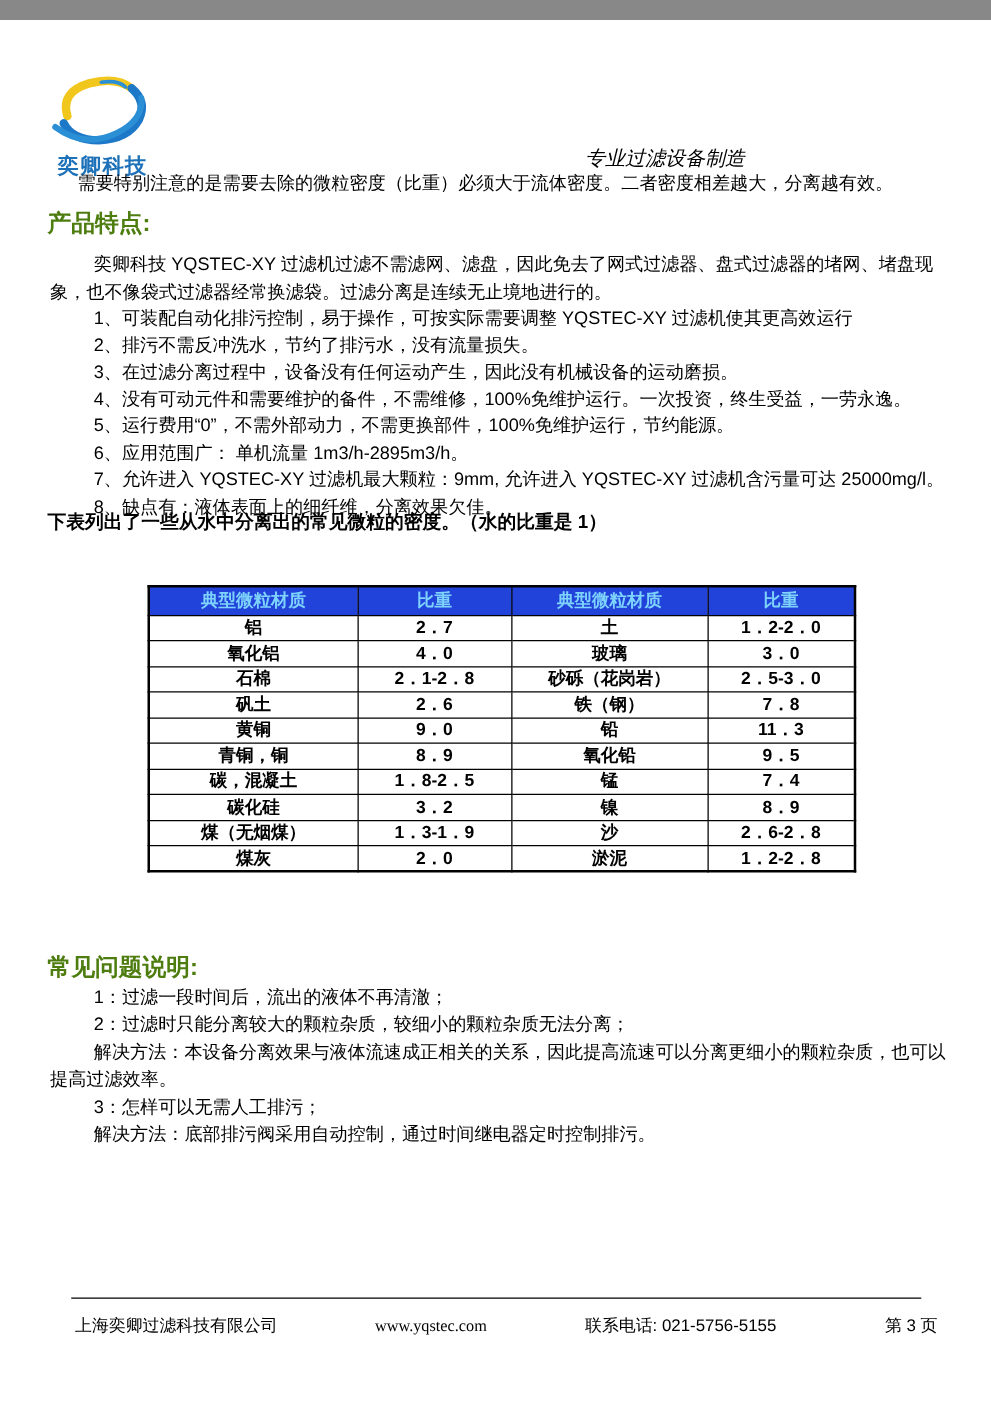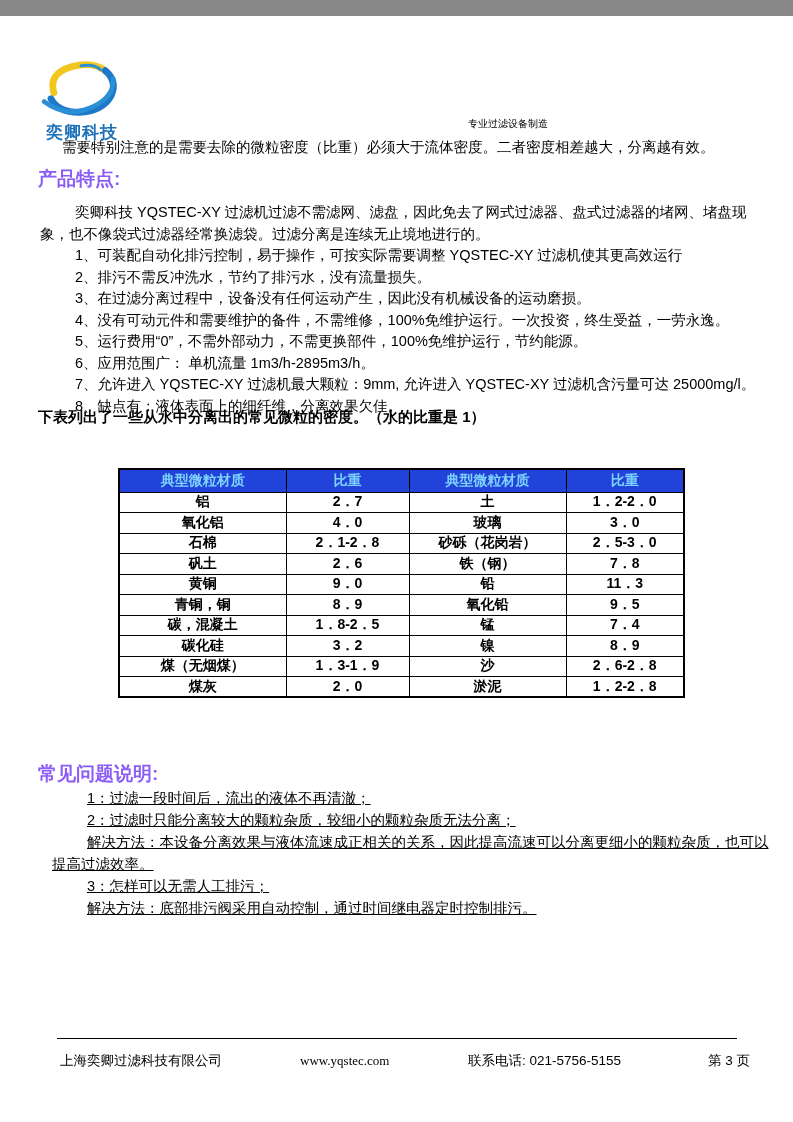--- a/index.html
+++ b/index.html
@@ -14,26 +14,26 @@
     overflow:hidden;
   }
   
   .logo { position:absolute; left:38px; top:42px; width:96px; }
   .logo svg { display:block; }
   .logo-text {
     font-size:17px; font-weight:bold; color:#1d71b8;
     letter-spacing:1px; margin-top:1px; margin-left:8px;
   }
   
-  .slogan { position:absolute; left:468px; top:101px; font-size:10px; }
+  .slogan { position:absolute; left:468px; top:101px; font-size:16px;font-style:italic; }
   
   .intro-note { position:absolute; left:40px; top:121px; width:716px;
     font-size:14.5px; line-height:21px; text-indent:22px; }
   
-  .sec-title { position:absolute; left:38px; font-size:19px; font-weight:bold; color:#8b5cf6; }
+  .sec-title { position:absolute; left:38px; font-size:19px; font-weight:bold; color:#4d7c0f; }
   .sec-title.t1 { top:150px; }
   .sec-title.t2 { top:745px; }
   
   .features { position:absolute; left:40px; top:186px; width:718px;
     font-size:14.5px; line-height:21.5px; }
   .features .para { text-indent:35px; }
   .feature-item { text-indent:35px; white-space:nowrap; }
   
   .tbl-caption { position:absolute; left:38px; top:392px; font-size:15px; font-weight:bold; }
   
@@ -45,22 +45,22 @@
   table.density col.c4 { width:118px; }
   table.density th, table.density td {
     border:1px solid #000; text-align:center; vertical-align:middle;
     padding:0 2px; height:20.5px; font-weight:bold;
   }
   table.density th {
     background:#2243da; color:#7dd3fc; height:23px; border:1px solid #000;
   }
   table.density { border:2px solid #000; }
   
-  .faq { position:absolute; left:52px; top:771px; width:718px;
-    font-size:14.5px; line-height:22px;text-decoration:underline; }
+  .faq { position:absolute; left:40px; top:771px; width:718px;
+    font-size:14.5px; line-height:22px; }
   .faq-line { text-indent:35px; }
   
   .footer-rule { position:absolute; left:57px; top:1022px; width:680px;
     border-top:1px solid #000; }
   .footer { position:absolute; left:0; top:1036px; width:793px; height:24px; font-size:13.5px; }
   .footer .company { position:absolute; left:60px; top:0; }
   .footer .site { position:absolute; left:300px; top:1px;
     font-family:"Liberation Serif", serif; font-size:13px; }
   .footer .phone { position:absolute; left:468px; top:0; }
   .footer .pageno { position:absolute; right:43px; top:0; }

